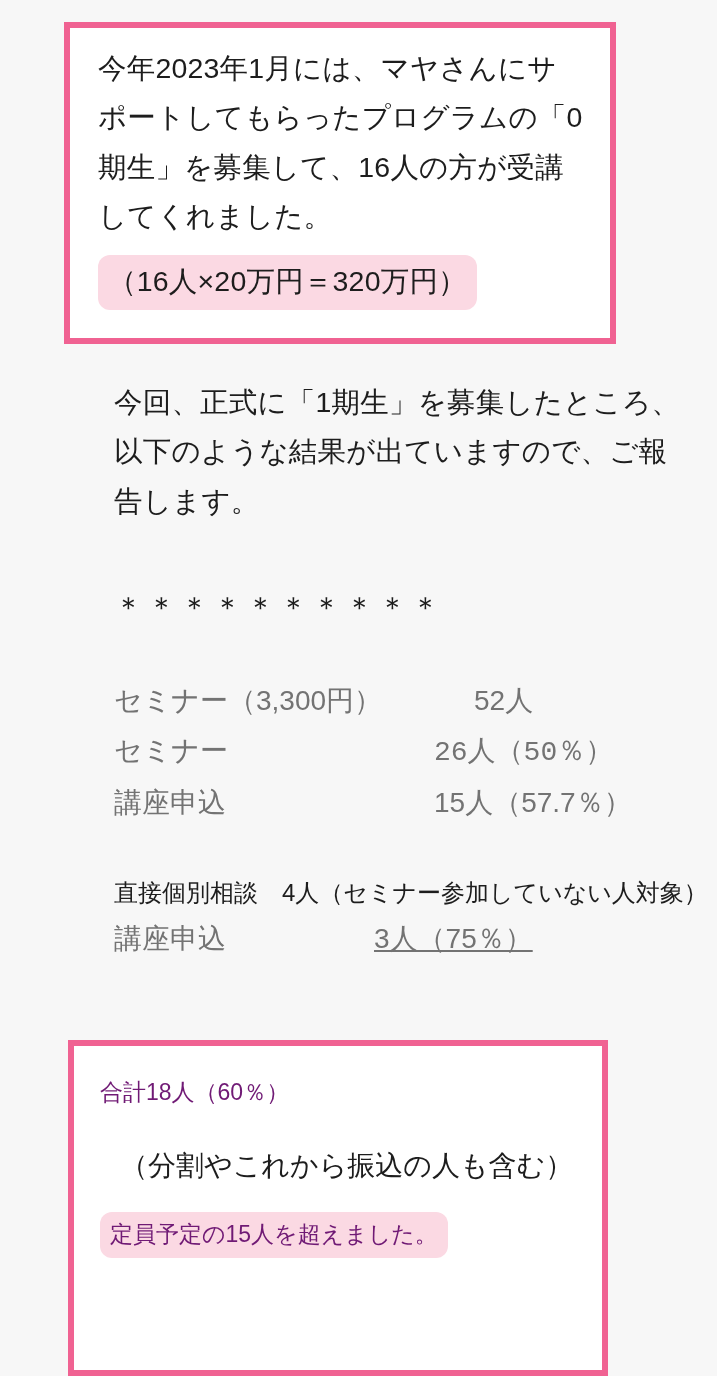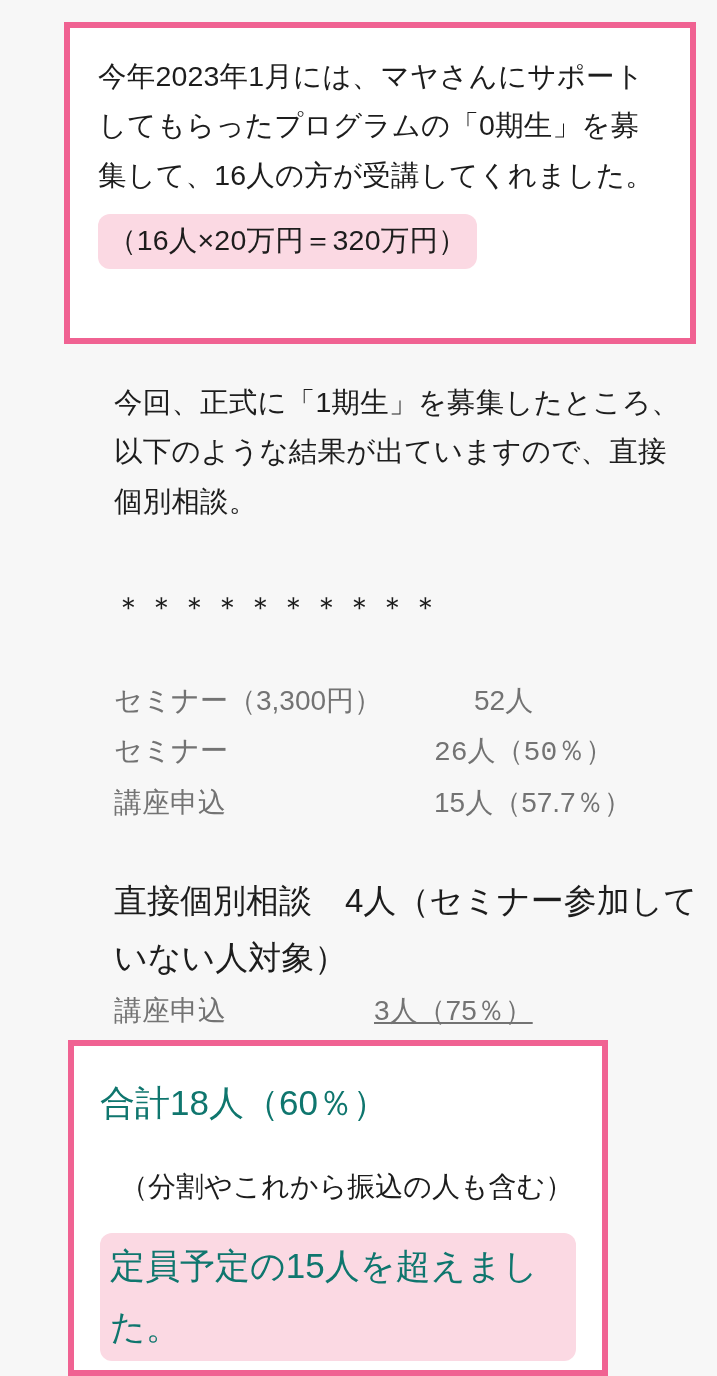--- a/index.html
+++ b/index.html
@@ -36,23 +36,23 @@
   .hl-box {
     border: 6px solid #f06292;
     background: #ffffff;
     box-sizing: border-box;
   }
 
   .box-top {
     position: absolute;
     left: 64px;
     top: 22px;
-    width: 632px;
+    width: 552px;
     height: 322px;
-    padding: 24px 26px 0 28px;
+    padding: 16px 26px 0 28px;
   }
 
   .box-bottom {
     position: absolute;
     left: 68px;
     top: 1040px;
     width: 540px;
     height: 336px;
     padding: 26px 26px 0 26px;
   }
@@ -100,59 +100,59 @@
   }
 
   .block2 {
     position: absolute;
     left: 114px;
     top: 872px;
     width: 600px;
   }
 
   .wrap-row {
-    font-size: 33px;
+    font-size: 24px;
     line-height: 1.73;
     color: #1d1d1d;
   }
 
   .indent-note {
     font-size: 28px;
     line-height: 1.7;
     padding-left: 20px;
     display: block;
     color: #1d1d1d;
   }
 
   .sum-line {
-    font-size: 35px;
+    font-size: 23px;
     line-height: 1.75;
     display: block;
-    color: #0f766e;
+    color: #701a75;
   }
 
   .gap-s { height: 14px; }
   .gap-m { height: 22px; }
   .gap-l { height: 30px; }
 </style>
 </head>
 <body>
 
 <div class="page">
 
   <div class="hl-box box-top">
     <div class="para">今年2023年1月には、マヤさんにサポートしてもらったプログラムの「0期生」を募集して、16人の方が受講してくれました。</div>
     <div class="gap-s"></div>
     <div>
       <span class="marker para">（16人×20万円＝320万円）</span>
     </div>
   </div>
 
   <div class="mid-block">
-    <div class="para">今回、正式に「1期生」を募集したところ、以下のような結果が出ていますので、直接個別相談。</div>
+    <div class="para">今回、正式に「1期生」を募集したところ、以下のような結果が出ていますので、ご報告します。</div>
   </div>
 
   <div class="stars">＊＊＊＊＊＊＊＊＊＊</div>
 
   <div class="list-block">
     <div>
       <span class="row" style="display:inline-block; width:360px;">セミナー（3,300円）</span><span class="row" style="display:inline-block;">52人</span>
     </div>
     <div>
       <span class="row" style="display:inline-block; width:320px;">セミナー</span><span class="row" style="display:inline-block;font-family:Liberation Mono, monospace;">26人（50％）</span>

